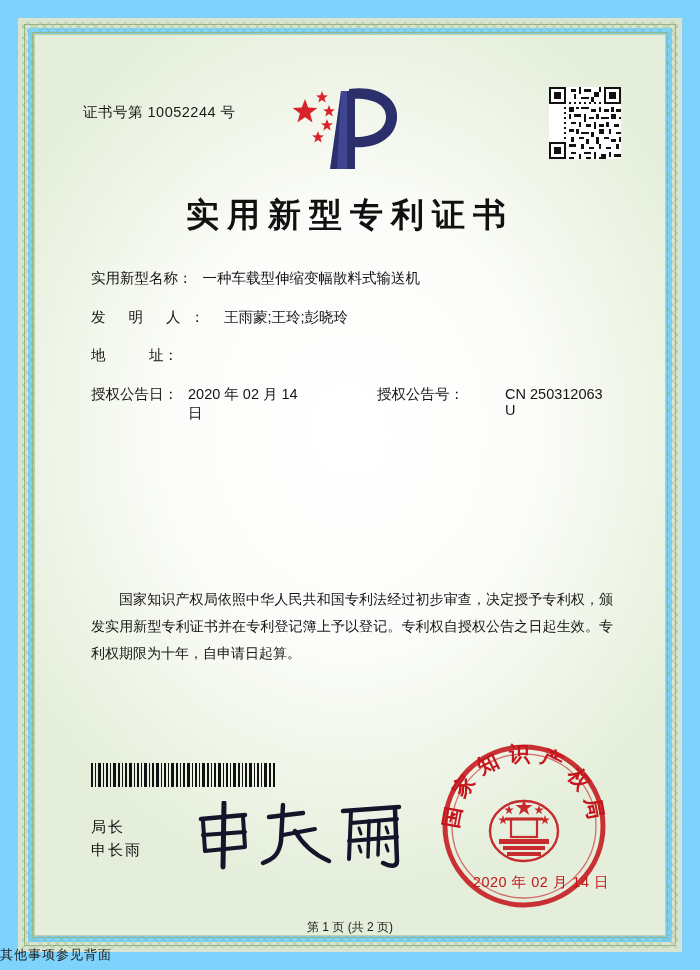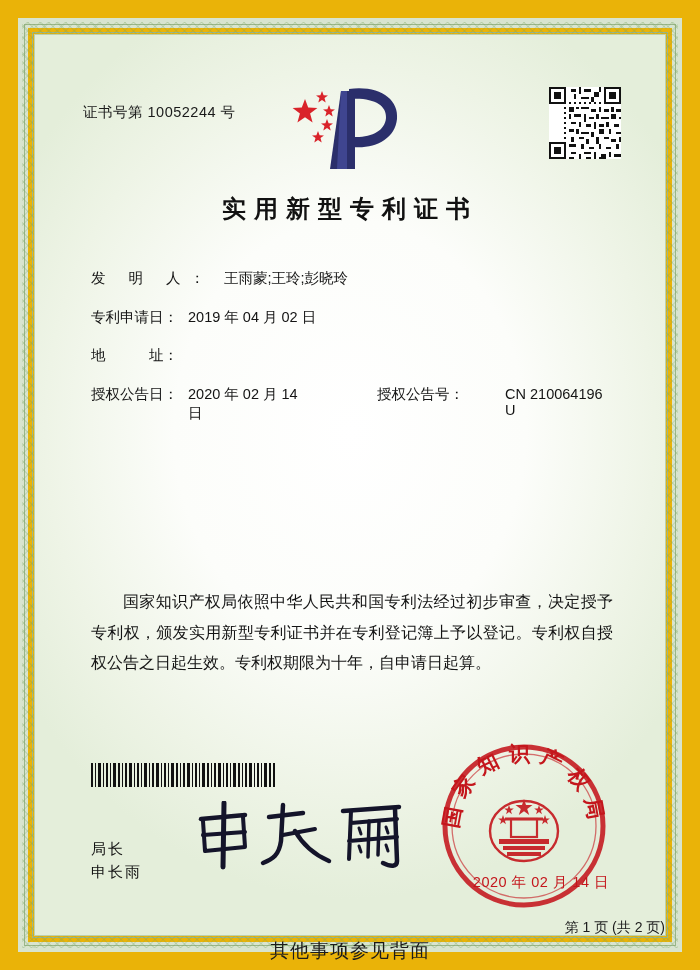--- a/index.html
+++ b/index.html
@@ -11,21 +11,21 @@
     height: 970px;
     background: #ffffff;
     font-family: "Liberation Serif", "DejaVu Serif", serif;
     overflow: hidden;
   }
 
   .page {
     position: relative;
     width: 700px;
     height: 970px;
-    background: #eab308;
+    background: #7dd3fc;
     box-sizing: border-box;
   }
 
   
   .border-outer {
     position: absolute;
     left: 18px;
     top: 18px;
     right: 18px;
     bottom: 18px;
@@ -116,21 +116,21 @@
     height: 72px;
   }
 
   
   .title {
     position: absolute;
     top: 158px;
     left: 0;
     width: 100%;
     text-align: center;
-    font-size: 24px;
+    font-size: 33px;
     font-weight: bold;
     letter-spacing: 8px;
     color: #111;
     font-family: "DejaVu Serif", "Liberation Serif", serif;
   }
 
   
   .fields {
     position: absolute;
     top: 234px;
@@ -166,25 +166,25 @@
     align-items: baseline;
     gap: 31px;
   }
 
   
   .paras {
     position: absolute;
     top: 552px;
     left: 56px;
     right: 52px;
-    font-size: 16px;
+    font-size: 14px;
     line-height: 1.92;
     color: #141414;
     text-align: justify;
-    font-family: Liberation Serif, serif;
+    font-family: Liberation Mono, monospace;
   }
   .paras p {
     margin: 0 0 2px 0;
     text-indent: 2em;
   }
 
   
   .barcode {
     position: absolute;
     left: 56px;
@@ -195,21 +195,20 @@
 
   
   .director {
     position: absolute;
     left: 56px;
     top: 780px;
     font-size: 15px;
     line-height: 1.55;
     color: #111;
     font-family: "Liberation Sans", "DejaVu Sans", sans-serif;
-    margin-top: 22px;
   }
   .director div { letter-spacing: 2px; }
 
   
   .signature {
     position: absolute;
     left: 148px;
     top: 766px;
     width: 230px;
     height: 70px;
@@ -232,32 +231,31 @@
     font-family: "Liberation Sans", "DejaVu Sans", sans-serif;
     letter-spacing: 0.5px;
   }
 
   
   .page-num {
     position: absolute;
     left: 0;
     right: 0;
     top: 884px;
-    text-align: right;
-    font-size: 14px;
+    text-align: center;
+    font-size: 12px;
     color: #1b1b1b;
     font-family: "Liberation Sans", "DejaVu Sans", sans-serif;
   }
   .footnote {
     position: absolute;
     left: 0;
     right: 0;
     bottom: 6px;
-    text-align: center;
-    font-size: 19px;
+    font-size: 13px;
     color: #1b1b1b;
     letter-spacing: 1px;
     font-family: Liberation Mono, monospace;
   }
 </style>
 </head>
 <body>
 
 <div class="page">
 
@@ -388,43 +386,43 @@
             <rect x="15" y="28" width="2" height="1"></rect>
           <rect x="20" y="28" width="3" height="1"></rect>
         </g>
       </svg>
     </div>
 
     <div class="title">实用新型专利证书</div>
 
     <div class="fields">
 
+      <div class="field-row">
+        <span class="f-label">实用新型名称：</span>
+        <span class="f-value">一种车载型伸缩变幅散料式输送机</span>
+      </div>
 
       <div class="field-row">
         <span class="f-label sp">发 明 人：</span>
         <span class="f-value">王雨蒙;王玲;彭晓玲</span>
       </div>
 
 
-      <div class="field-row">
-        <span class="f-label">专利申请日：</span>
-        <span class="f-value">2019 年 04 月 02 日</span>
-      </div>
 
 
       <div class="field-row">
         <span class="f-label">地　　　址：</span>
       </div>
 
       <div class="field-row dual">
         <span class="f-label">授权公告日：</span>
         <span class="f-value">2020 年 02 月 14 日</span>
         <span class="group2">
           <span class="f-label">授权公告号：</span>
-          <span class="f-value">CN 210064196 U</span>
+          <span class="f-value">CN 250312063 U</span>
         </span>
       </div>
 
     </div>
 
     <div class="paras">
       <p>国家知识产权局依照中华人民共和国专利法经过初步审查，决定授予专利权，颁发实用新型专利证书并在专利登记簿上予以登记。专利权自授权公告之日起生效。专利权期限为十年，自申请日起算。</p>
     </div>
 
     <div class="barcode">

